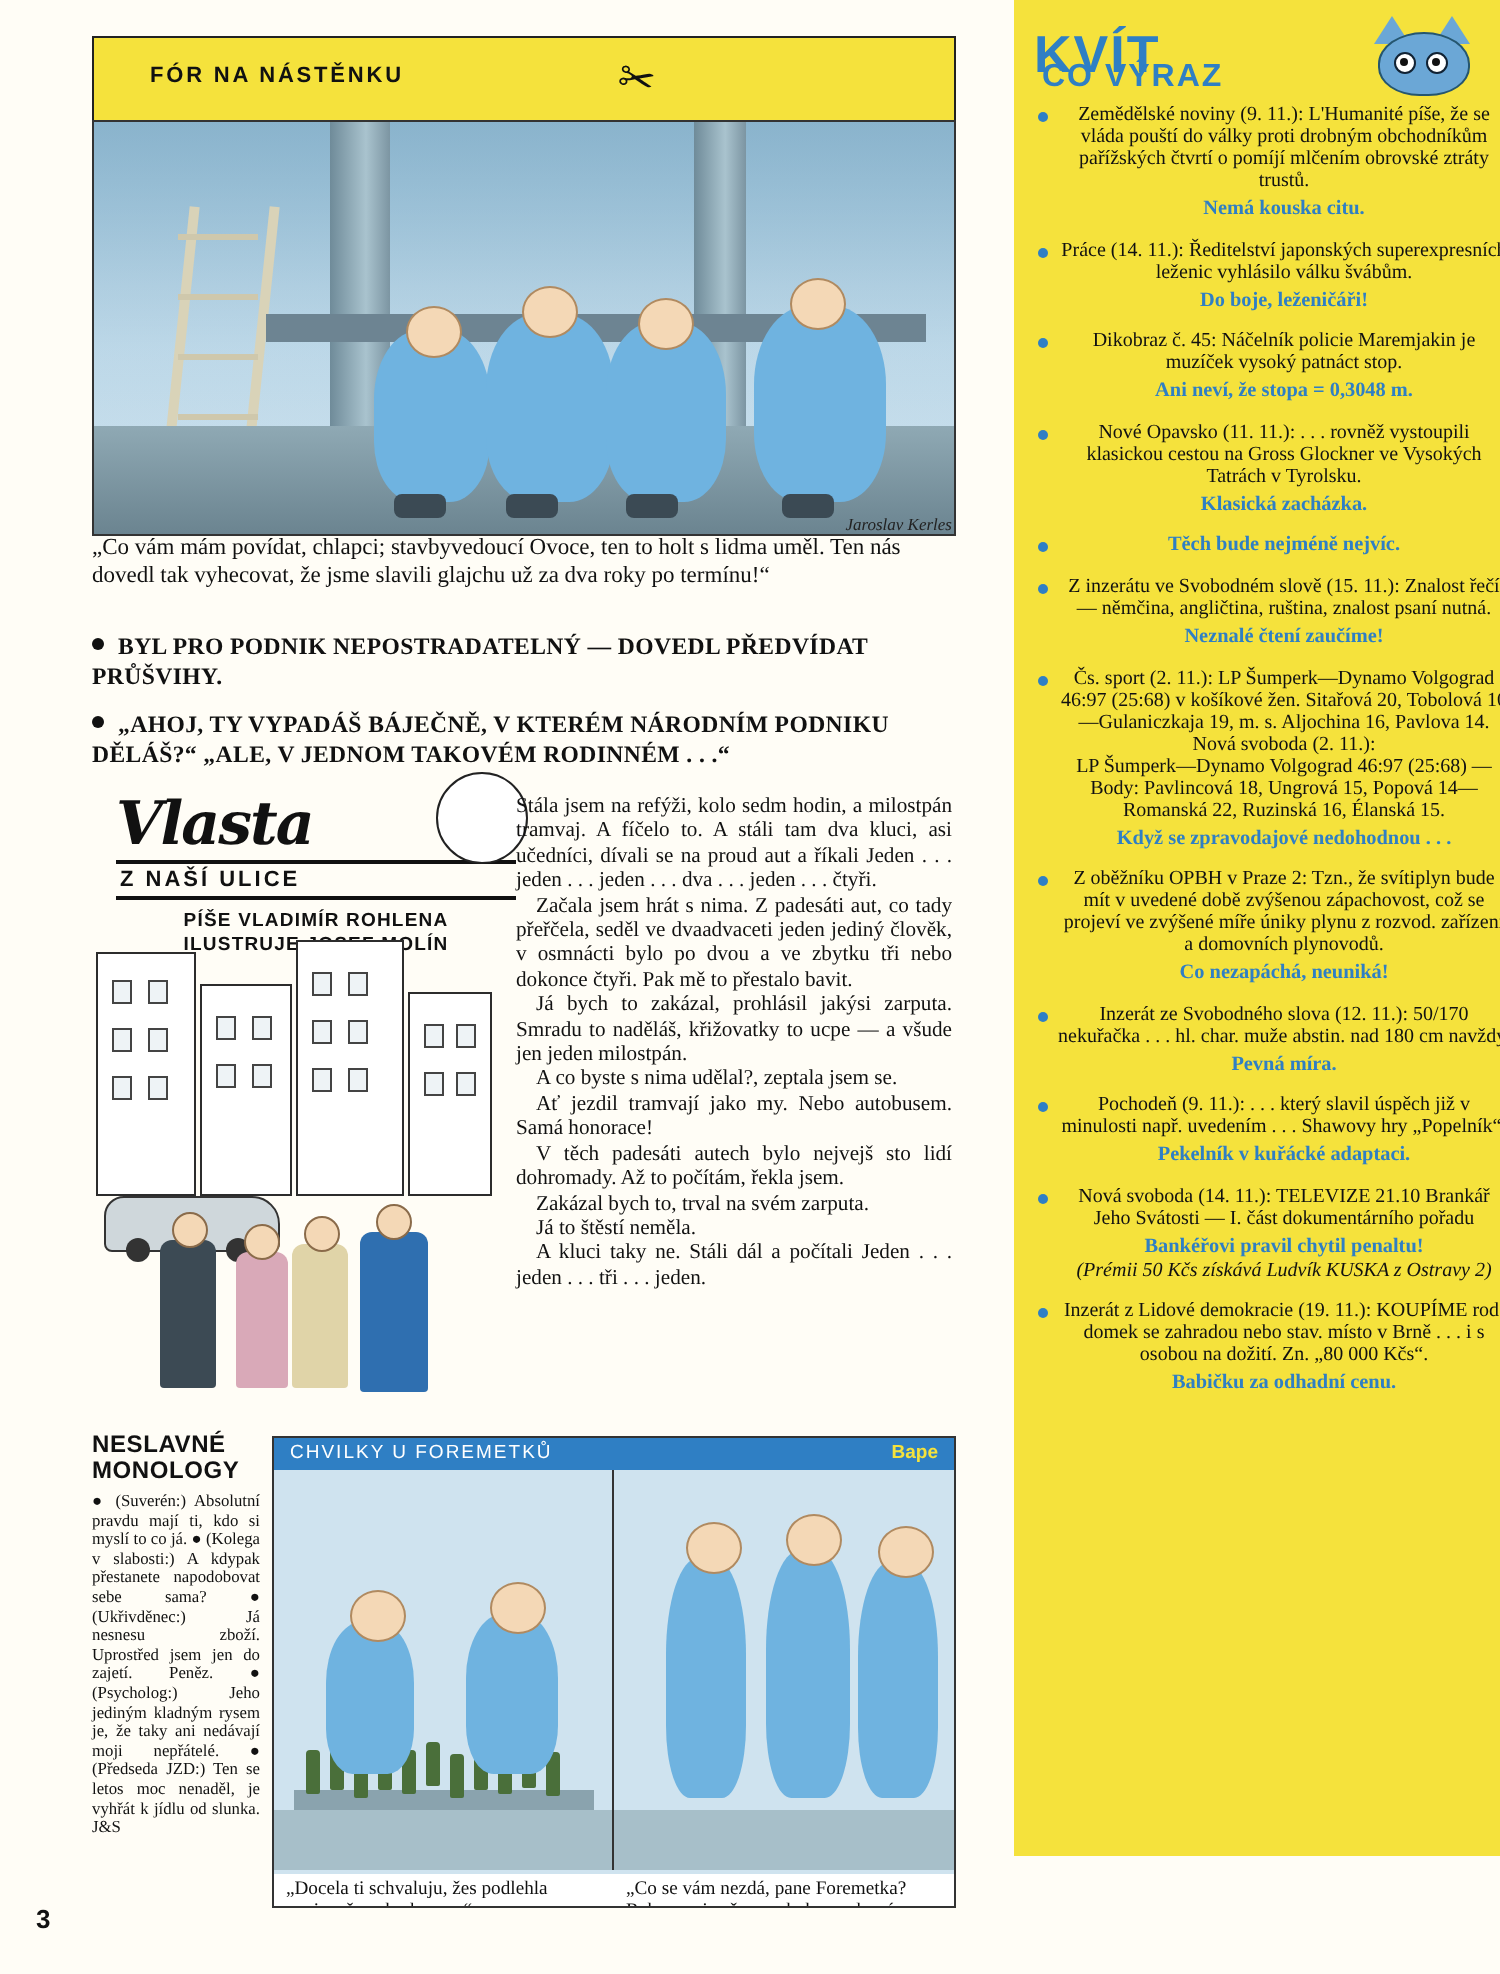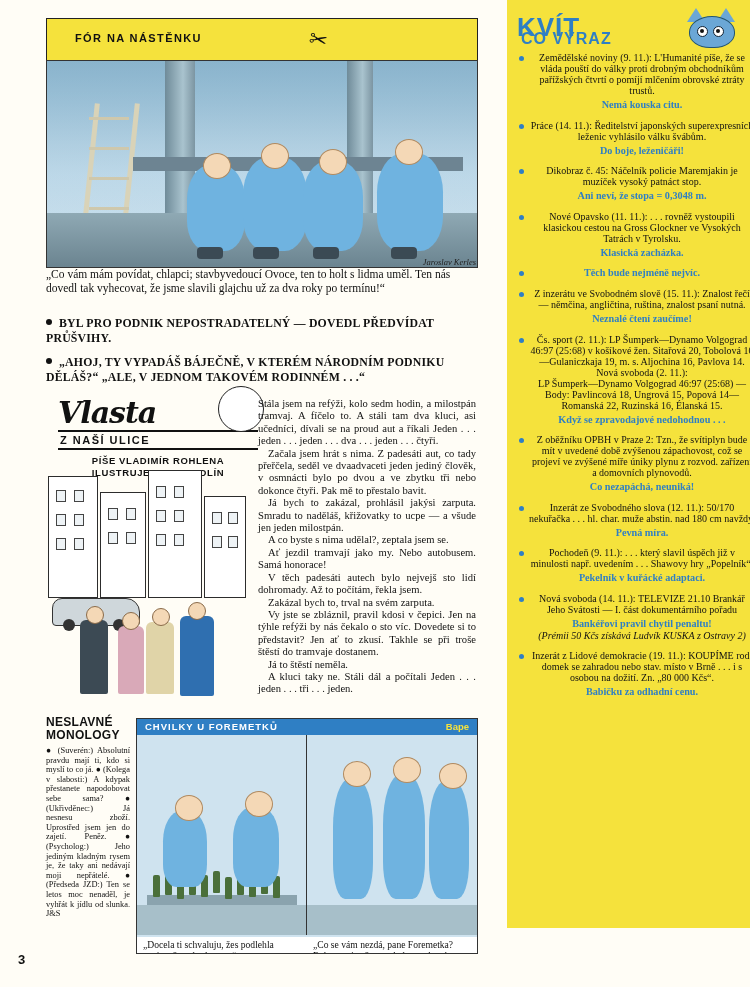--- a/index.html
+++ b/index.html
@@ -132,21 +132,21 @@
   .mono p{margin:0;font-size:8.4px;line-height:9.6px;text-align:justify;}
 
   
   .chv{
     position:absolute;left:136px;top:718px;width:340px;height:234px;
     border:1px solid #333;background:#cfe3ef;overflow:hidden;
   }
   .chv-bar{position:absolute;left:0;top:0;width:100%;height:16px;background:#2f7fc4;}
   .chv-bar .t{
     position:absolute;left:8px;top:2px;color:#fff;
-    font-family:"Liberation Sans", sans-serif;font-size:9.5px;font-weight:bold;letter-spacing:1px;
+    font-family:"Liberation Sans", sans-serif;font-size:9.5px;font-weight:normal;letter-spacing:1px;
   }
   .chv-bar .a{
     position:absolute;right:8px;top:2px;color:#f5e23c;
     font-family:"Liberation Sans", sans-serif;font-size:9.5px;font-weight:bold;
   }
   .chv-split{position:absolute;left:169px;top:16px;width:1px;height:200px;background:#333;}
   .chv-floor{position:absolute;left:0;top:186px;width:100%;height:30px;background:#a7bfc9;}
   .chv-table{position:absolute;left:10px;top:176px;width:150px;height:10px;background:#8aa3ae;}
   .bottle{position:absolute;width:7px;height:22px;background:#4a6f3a;border-radius:2px 2px 1px 1px;}
   .glassman{position:absolute;background:#6fb3e0;border-radius:40% 40% 30% 30%;}
@@ -302,21 +302,20 @@
     </div>
 
     <div class="story">
       <p class="first">Stála jsem na refýži, kolo sedm hodin, a milostpán tramvaj. A fíčelo to. A stáli tam dva kluci, asi učedníci, dívali se na proud aut a říkali Jeden . . . jeden . . . jeden . . . dva . . . jeden . . . čtyři.</p>
       <p>Začala jsem hrát s nima. Z padesáti aut, co tady přeřčela, seděl ve dvaadvaceti jeden jediný člověk, v osmnácti bylo po dvou a ve zbytku tři nebo dokonce čtyři. Pak mě to přestalo bavit.</p>
       <p>Já bych to zakázal, prohlásil jakýsi zarputa. Smradu to naděláš, křižovatky to ucpe — a všude jen jeden milostpán.</p>
       <p>A co byste s nima udělal?, zeptala jsem se.</p>
       <p>Ať jezdil tramvají jako my. Nebo autobusem. Samá honorace!</p>
       <p>V těch padesáti autech bylo nejvejš sto lidí dohromady. Až to počítám, řekla jsem.</p>
       <p>Zakázal bych to, trval na svém zarputa.</p>
-      <p>Vy jste se zbláznil, pravil kdosi v čepici. Jen na týhle refýži by nás čekalo o sto víc. Dovedete si to představit? Jen ať to zkusí. Takhle se při troše štěstí do tramvaje dostanem.</p>
       <p>Já to štěstí neměla.</p>
       <p>A kluci taky ne. Stáli dál a počítali Jeden . . . jeden . . . tři . . . jeden.</p>
     </div>
 
     <div class="mono">
       <h3>NESLAVNÉ MONOLOGY</h3>
       <p>● (Suverén:) Absolutní pravdu mají ti, kdo si myslí to co já. ● (Kolega v slabosti:) A kdypak přestanete napodobovat sebe sama? ● (Ukřivděnec:) Já nesnesu zboží. Uprostřed jsem jen do zajetí. Peněz. ● (Psycholog:) Jeho jediným kladným rysem je, že taky ani nedávají moji nepřátelé. ● (Předseda JZD:) Ten se letos moc nenaděl, je vyhřát k jídlu od slunka. J&amp;S</p>
     </div>
 
     <div class="chv">

